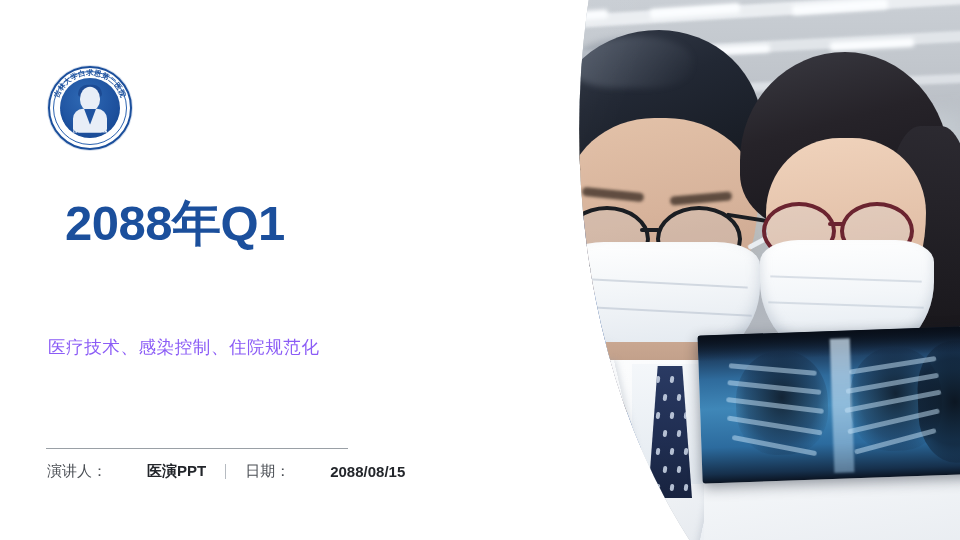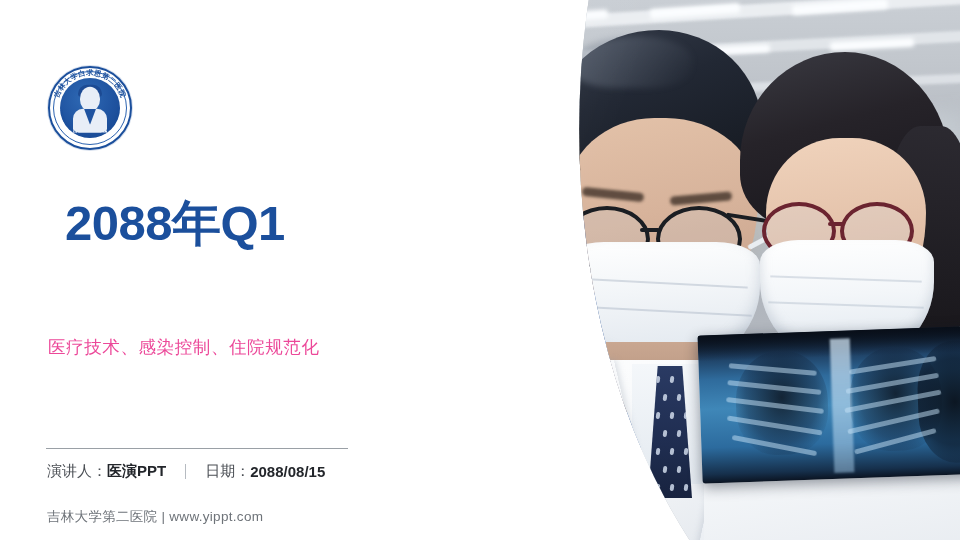--- a/index.html
+++ b/index.html
@@ -316,32 +316,32 @@
   .t-line1{
     font-size:49px;font-weight:900;color:#1b4f9c;line-height:1.06;
     letter-spacing:-.5px;white-space:nowrap;
   }
   .t-line2{
     font-size:45px;font-weight:900;color:#2b2f34;line-height:1.12;
     letter-spacing:-.5px;white-space:nowrap;margin-top:2px;
   }
   .subtitle{
     position:absolute;left:48px;top:335px;
-    font-size:17.5px;color:#ec4899;letter-spacing:.6px;white-space:nowrap;
+    font-size:17.5px;color:#8b5cf6;letter-spacing:.6px;white-space:nowrap;
   }
   .divider{
     position:absolute;left:46px;top:448px;width:302px;height:1px;background:#9aa0a6;
   }
   .meta{
     position:absolute;left:47px;top:462px;
     font-size:15px;color:#3c4046;white-space:nowrap;
     display:flex;align-items:center;gap:0;
   }
   .meta .lbl{color:#4a4e54;}
-  .meta .val{font-weight:700;color:#23262b;}
+  .meta .val{font-weight:700;color:#23262b;margin-left:40px;}
   .meta .sep{display:inline-block;width:1px;height:15px;background:#b6bbc1;margin:0 19px;}
   .footer{
     position:absolute;left:47px;top:508px;
     font-size:13.5px;color:#6e7379;letter-spacing:.3px;white-space:nowrap;
   }
 </style>
 </head>
 <body>
 
 <div class="slide">
@@ -514,16 +514,15 @@
     <div class="divider"></div>
 
     <div class="meta">
       <span class="lbl">演讲人：</span>
         <span class="val">医演PPT</span>
       <span class="sep"></span>
       <span class="lbl">日期：</span>
         <span class="val">2088/08/15</span>
     </div>
 
-    <div class="footer">吉林大学第二医院 | www.yippt.com</div>
   </div>
 
 </div>
 
 </body></html>

